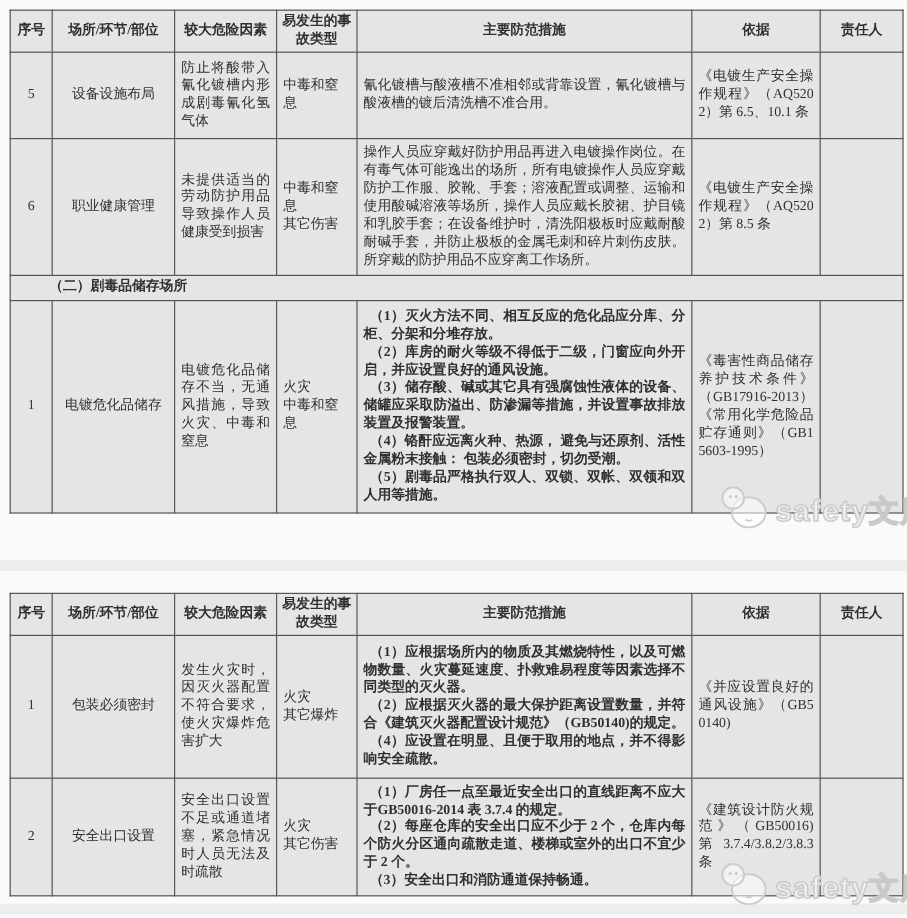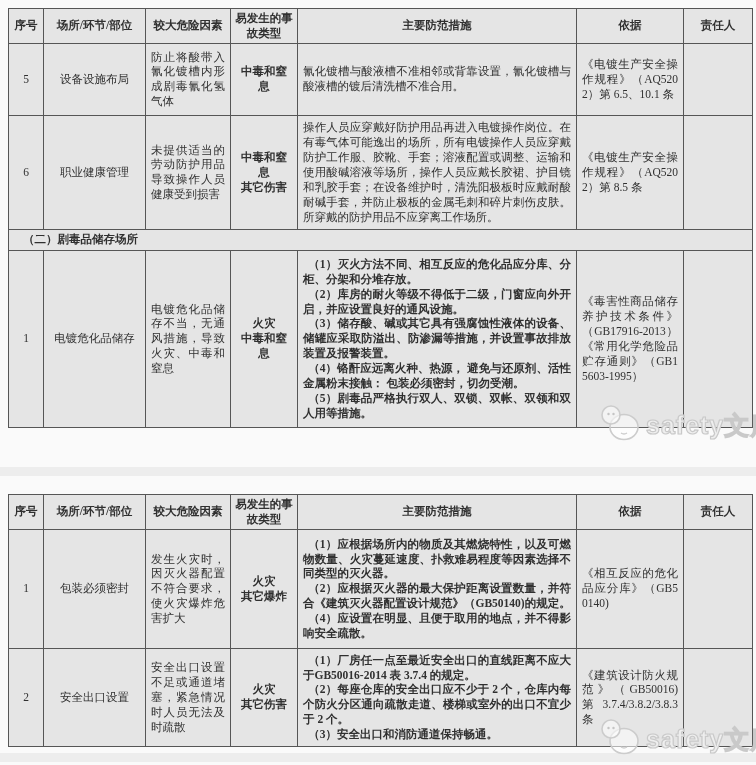--- a/index.html
+++ b/index.html
@@ -18,25 +18,25 @@
     padding:1px 5px;
     font-size:11.5px;
     line-height:1.3;
     vertical-align:middle;
     overflow:hidden;
     word-break:break-all;
   }
   th {font-weight:bold; text-align:center; padding:2px 2px;}
   .c {text-align:center;}
   .j {text-align:justify; text-justify:inter-ideograph;}
-  .pre {white-space:pre-line; text-align:center;font-weight:bold;}
+  .pre {white-space:pre-line; text-align:left;}
   .measures p {margin:0; text-align:justify; text-justify:inter-ideograph;}
   .measures p.indent {text-indent:0.45em;font-weight:bold;}
   .section-row td {
-    font-weight:bold; text-align:left; padding-left:14px;
+    font-weight:bold; text-align:left; padding-left:32px;
   }
   #table1 {position:absolute; left:8px; top:8px;}
   #table2 {position:absolute; left:8px; top:494px;}
   .band {position:absolute; left:0; width:756px; background:#ededed; z-index:0;}
   #band-mid {top:467px; height:9px;}
   #band-bottom {top:753px; height:9px;}
   .watermark {
     position:absolute; display:flex; align-items:center; gap:3px;
     pointer-events:none; z-index:5;
   }
@@ -148,21 +148,21 @@
     <td class="c">1</td>
     <td class="c">包装必须密封</td>
     <td class="j">发生火灾时，因灭火器配置不符合要求，使火灾爆炸危害扩大</td>
     <td class="pre">火灾
 其它爆炸</td>
     <td class="measures">
       <p class="indent">（1）应根据场所内的物质及其燃烧特性，以及可燃物数量、火灾蔓延速度、扑救难易程度等因素选择不同类型的灭火器。</p>
       <p class="indent">（2）应根据灭火器的最大保护距离设置数量，并符合《建筑灭火器配置设计规范》（GB50140)的规定。</p>
       <p class="indent">（4）应设置在明显、且便于取用的地点，并不得影响安全疏散。</p>
     </td>
-    <td class="j">《相互反应的危化品应分库》（GB50140)</td>
+    <td class="j">《并应设置良好的通风设施》（GB50140)</td>
     <td></td>
   </tr>
   <tr style="height:98px">
     <td class="c">2</td>
     <td class="c">安全出口设置</td>
     <td class="j">安全出口设置不足或通道堵塞，紧急情况时人员无法及时疏散</td>
     <td class="pre">火灾
 其它伤害</td>
     <td class="measures">
       <p class="indent">（1）厂房任一点至最近安全出口的直线距离不应大于GB50016-2014 表 3.7.4 的规定。</p>

